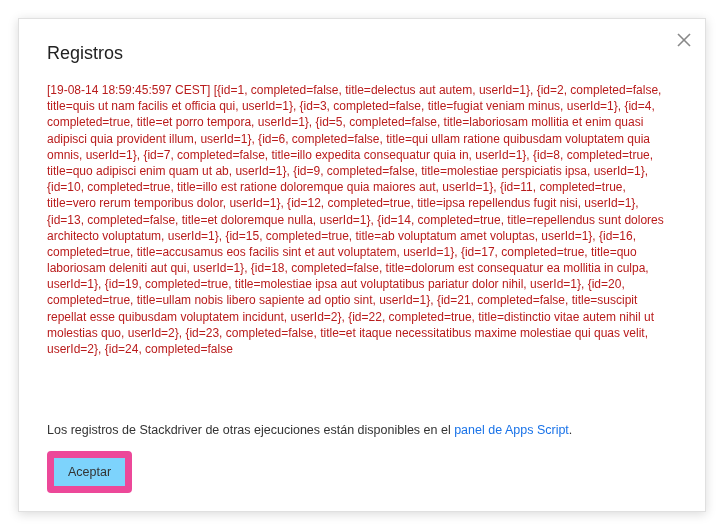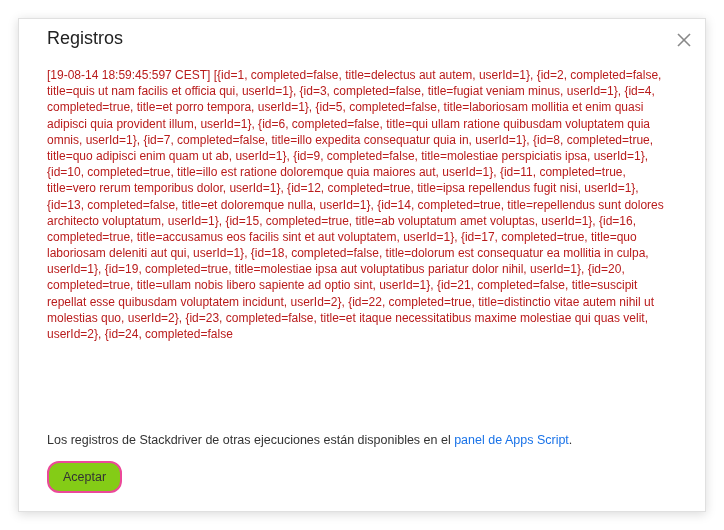--- a/index.html
+++ b/index.html
@@ -15,21 +15,21 @@
       overflow: hidden;
     }
     .dialog {
       position: relative;
       background: #fff;
       border: 1px solid #e0e0e0;
       box-shadow: 0 2px 10px rgba(0,0,0,0.15);
       margin: 18px;
       width: 688px;
       height: 494px;
-      padding: 9px 28px 18px 28px;
+      padding: 24px 28px 18px 28px;
       display: flex;
       flex-direction: column;
     }
     .close-icon {
       position: absolute;
       top: 14px;
       right: 14px;
       width: 14px;
       height: 14px;
       cursor: pointer;
@@ -70,23 +70,23 @@
       font-size: 12.5px;
       color: #333;
       margin-bottom: 14px;
     }
     .footer-note .link {
       color: #1a73e8;
       cursor: pointer;
     }
     .accept-btn {
       align-self: flex-start;
-      background: #84cc16;
-      border: 2px solid #ec4899;
-      border-radius: 12px;
+      background: #7dd3fc;
+      border: 7px solid #ec4899;
+      border-radius: 4px;
       padding: 7px 14px;
       font-size: 12.5px;
       color: #333;
       cursor: pointer;
     }
   </style>
 </head>
 <body>
 
 <div class="dialog">

